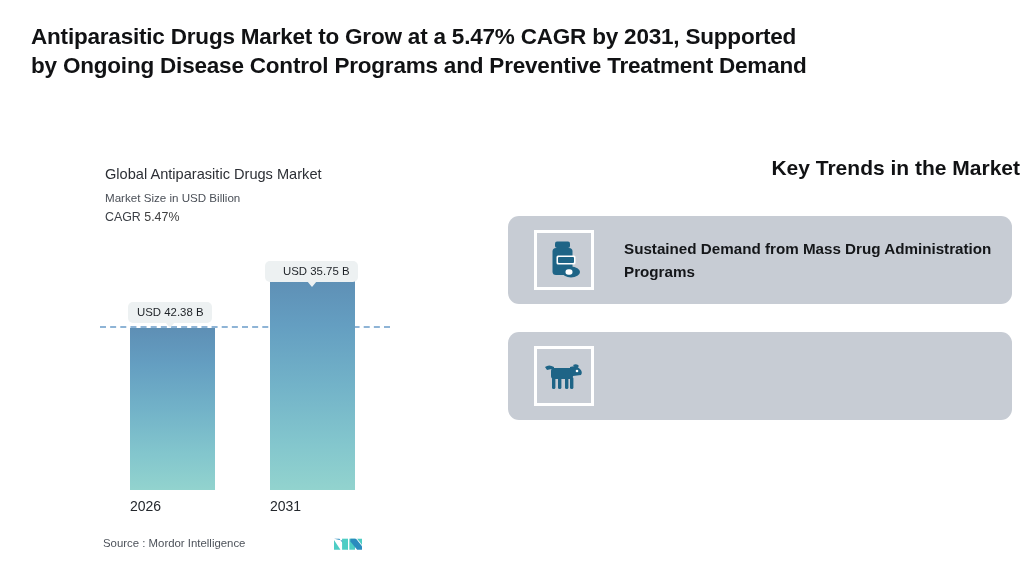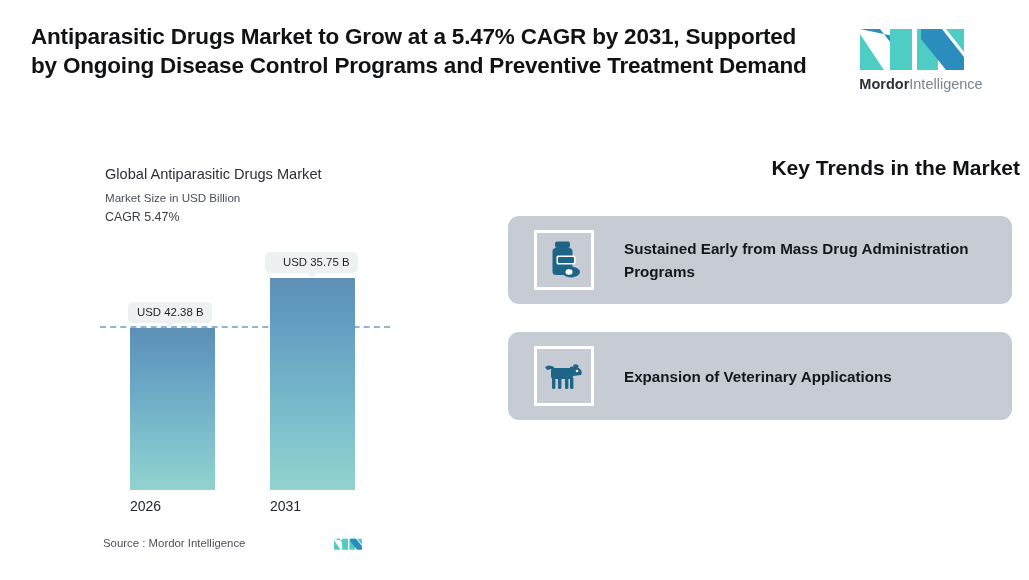--- a/index.html
+++ b/index.html
@@ -136,21 +136,21 @@
     position: absolute;
     left: 50%;
     bottom: -5px;
     margin-left: -5px;
     width: 0; height: 0;
     border-left: 5px solid transparent;
     border-right: 5px solid transparent;
     border-top: 6px solid #edf1f2;
   }
   #label-2026 { left: 33px; top: 152px; }
-  #label-2031 { left: 170px; top: 102px; padding-left: 18px; }
+  #label-2031 { left: 170px; top: 111px; padding-left: 18px; }
 
   .x-tick {
     position: absolute;
     top: 348px;
     width: 85px;
     font-size: 14px;
     color: #24282d;
   }
   #tick-2026 { left: 35px; }
   #tick-2031 { left: 175px; }
@@ -236,33 +236,20 @@
     color: #141619;
   }
 </style>
 </head>
 <body>
 
 <div id="header">
 
   <div id="headline">Antiparasitic Drugs Market to Grow at a 5.47% CAGR by 2031, Supported by Ongoing Disease Control Programs and Preventive Treatment Demand</div>
 
-  <div id="brand-logo">
-    <svg id="brand-mark" viewBox="0 0 104 50">
-      <polygon points="0,50 0,14 24,50" fill="#4ecdc4"></polygon>
-      <polygon points="0,9 20,9 52,50 52,20" fill="#2b8cbe"></polygon>
-      <polygon points="30,50 30,9 52,9 52,50" fill="#4ecdc4"></polygon>
-      <polygon points="57,50 57,9 78,9 78,50" fill="#4ecdc4"></polygon>
-      <polygon points="61,9 82,9 104,37 104,50 86,50 61,19" fill="#2b8cbe"></polygon>
-      <polygon points="86,9 104,9 104,32" fill="#4ecdc4"></polygon>
-    </svg>
-    <div id="brand-wordmark">
-      <span class="wm-bold">Mordor</span><span class="wm-light">Intelligence</span>
-    </div>
-  </div>
 </div>
 
 <div id="chart-panel">
 
   <div id="chart-title">Global Antiparasitic Drugs Market</div>
   <div id="chart-subtitle">Market Size in USD Billion</div>
   <div id="chart-cagr">
     <span>CAGR</span>
     <span class="cagr-value">5.47%</span>
   </div>
@@ -305,35 +292,34 @@
         <svg width="34" height="38" viewBox="0 0 34 38">
           <rect x="8" y="0.5" width="15" height="6.5" rx="2" fill="#1e6486"></rect>
           <rect x="5.5" y="7" width="20" height="27" rx="3.5" fill="#1e6486"></rect>
           <rect x="9.5" y="14.5" width="19" height="9" rx="1.5" fill="#ffffff"></rect>
           <rect x="11" y="16" width="16" height="6" rx="1" fill="#1e6486"></rect>
           <ellipse cx="24" cy="31" rx="9" ry="5.4" fill="#1e6486"></ellipse>
           <ellipse cx="24" cy="31" rx="7.4" ry="3.9" fill="#ffffff" opacity="0"></ellipse>
           <rect x="18.5" y="28.2" width="7" height="5.6" rx="2.8" fill="#ffffff"></rect>
         </svg>
       </div>
-      <div class="card-text">Sustained Early from Mass Drug Administration Programs</div>
+      <div class="card-text">Sustained Demand from Mass Drug Administration Programs</div>
     </div>
 
 
     <div class="trend-card">
       <div class="card-icon-box">
         <svg width="42" height="32" viewBox="0 0 42 32">
           <path d="M2 7 Q6 4 11 7 L11 9 Q7 9 4 10 Z" fill="#1e6486"></path>
           <rect x="8" y="8" width="22" height="11" rx="3" fill="#1e6486"></rect>
           <path d="M27 7 Q34 5 37 9 Q40 12 38 15 L30 16 Q27 13 27 10 Z" fill="#1e6486"></path>
           <path d="M30 5 Q34 3 36 6 L33 9 Z" fill="#1e6486"></path>
           <circle cx="34" cy="11" r="1.3" fill="#ffffff"></circle>
           <rect x="9" y="17" width="3.4" height="12" rx="1.5" fill="#1e6486"></rect>
           <rect x="15" y="17" width="3.4" height="12" rx="1.5" fill="#1e6486"></rect>
           <rect x="22" y="17" width="3.4" height="12" rx="1.5" fill="#1e6486"></rect>
           <rect x="27" y="17" width="3.4" height="12" rx="1.5" fill="#1e6486"></rect>
         </svg>
       </div>
-      <div class="card-text">Expansion of Veterinary Applications</div>
     </div>
 
   </div>
 </div>
 
 </body></html>

